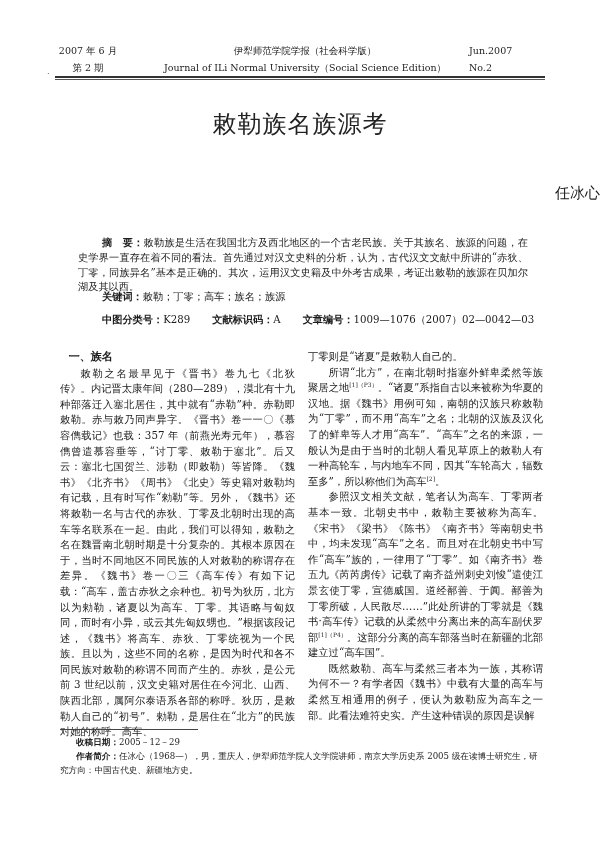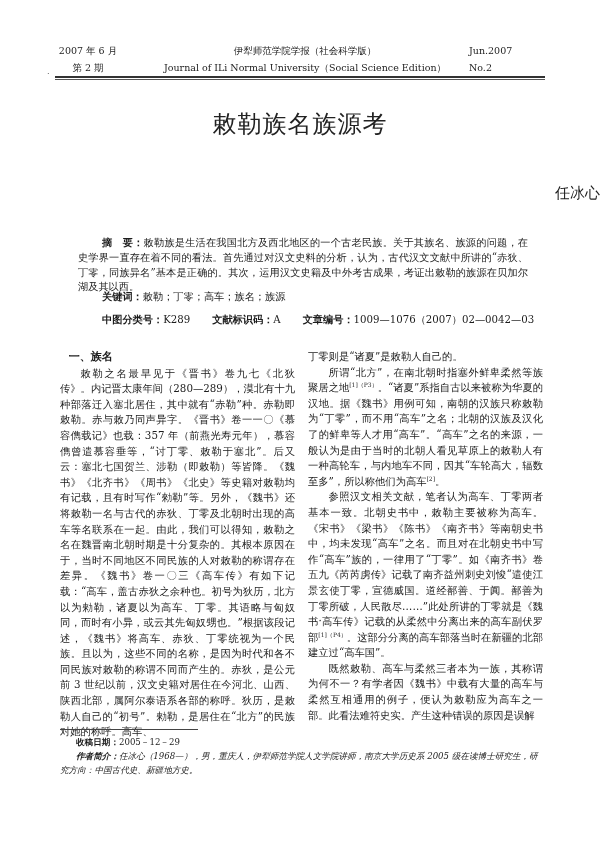--- a/index.html
+++ b/index.html
@@ -86,16 +86,16 @@
   <div class="col right">
     <p class="noindent">丁零则是“诸夏”是敕勒人自己的。</p>
     <p><span>所谓“北方”，在南北朝时指塞外鲜卑柔然等族聚居之地</span><sup>[1]（P3）</sup><span>。“诸夏”系指自古以来被称为华夏的汉地。据《魏书》用例可知，南朝的汉族只称敕勒为“丁零”，而不用“高车”之名；北朝的汉族及汉化了的鲜卑等人才用“高车”。“高车”之名的来源，一般认为是由于当时的北朝人看见草原上的敕勒人有一种高轮车，与内地车不同，因其“车轮高大，辐数至多”，所以称他们为高车</span><sup>[2]</sup><span>。</span></p>
     <p><span>参照汉文相关文献，笔者认为高车、丁零两者基本一致。北朝史书中，敕勒主要被称为高车。《宋书》《梁书》《陈书》《南齐书》等南朝史书中，均未发现“高车”之名。而且对在北朝史书中写作“高车”族的，一律用了“丁零”。如《南齐书》卷五九《芮芮虏传》记载了南齐益州刺史刘悛“遣使江景玄使丁零，宣德威国。道经鄯善、于阗。鄯善为丁零所破，人民散尽……”此处所讲的丁零就是《魏书·高车传》记载的从柔然中分离出来的高车副伏罗部</span><sup>[1]（P4）</sup><span>。这部分分离的高车部落当时在新疆的北部建立过“高车国”。</span></p>
     <p>既然敕勒、高车与柔然三者本为一族，其称谓为何不一？有学者因《魏书》中载有大量的高车与柔然互相通用的例子，便认为敕勒应为高车之一部。此看法难符史实。产生这种错误的原因是误解</p>
   </div>
 
   <div class="footrule"></div>
   <div class="foot">
     <div class="ind"><b>收稿日期：</b><span>2005－12－29</span></div>
-    <div style="text-indent:16px;font-style:italic;"><b>作者简介：</b><span>任冰心（1968—），男，重庆人，伊犁师范学院人文学院讲师，南京大学历史系 2005 级在读博士研究生，研究方向：中国古代史、新疆地方史。</span></div>
+    <div style="text-indent:16px;"><b>作者简介：</b><span>任冰心（1968—），男，重庆人，伊犁师范学院人文学院讲师，南京大学历史系 2005 级在读博士研究生，研究方向：中国古代史、新疆地方史。</span></div>
   </div>
 
 </div>
 
 </body></html>

